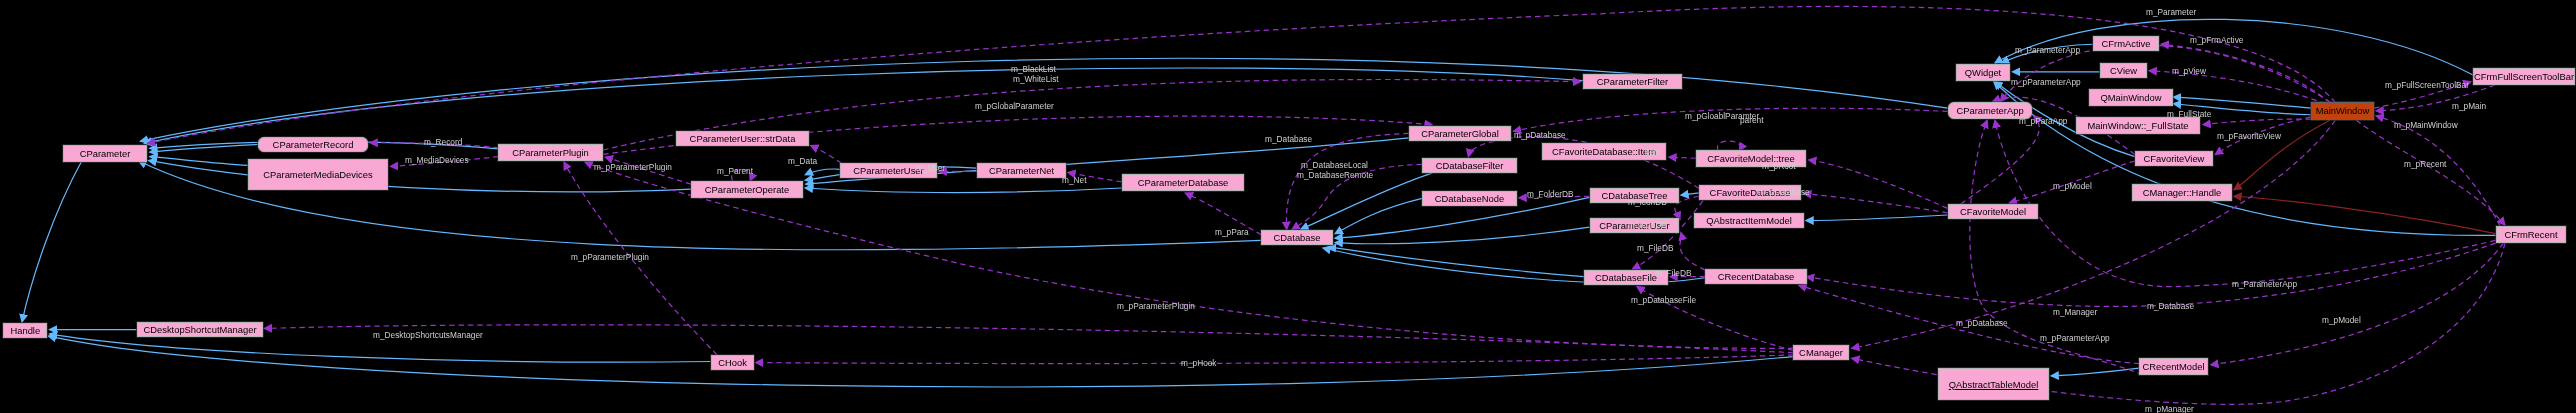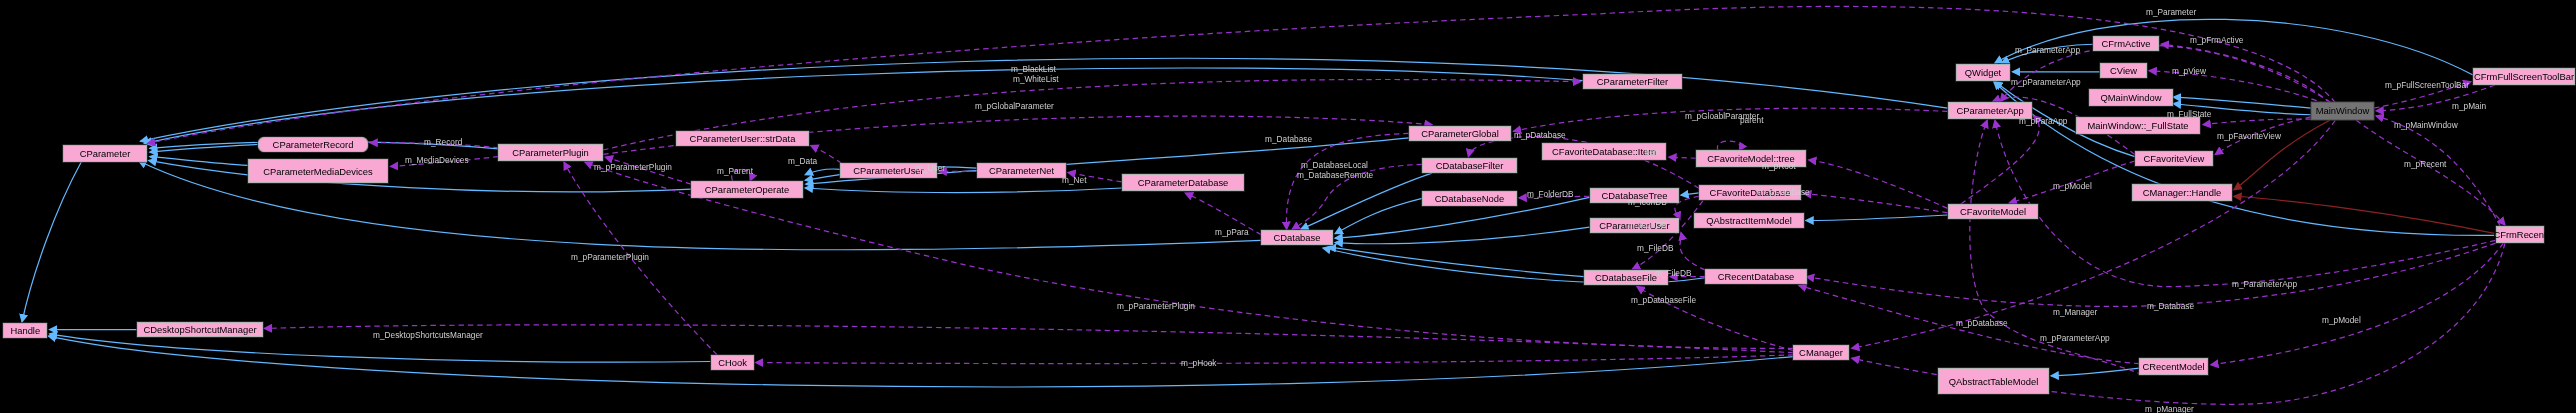--- a/index.html
+++ b/index.html
@@ -6,21 +6,21 @@
   .canvas{position:relative;width:2576px;height:414px;background:#000;overflow:hidden;
           font-family:"Liberation Sans", sans-serif;}
   svg.edge-layer{position:absolute;left:0;top:0;width:2576px;height:414px;}
   .edge{fill:none;stroke-width:2.2px;}
   .edge.inherit{stroke:#63b8ff;}
   .edge.usage{stroke:#9a32cd;stroke-dasharray:10 7;}
   .edge.private{stroke:#8b2323;}
   .node{position:absolute;display:flex;align-items:center;justify-content:center;
         background:#f9a8d4;border:0.8px solid #b4b4b4;box-shadow:0 0 0 0.6px #3a3a3a;
         color:#000;font-size:9.4px;white-space:nowrap;box-sizing:border-box;cursor:pointer;}
-  .node.highlight{background:#737373;border-color:#616161;cursor:default;}
+  .node.highlight{background:#c2410c;border-color:#616161;cursor:default;}
   .edge-label{position:absolute;color:#d0d0d0;font-size:8.3px;font-weight:500;
               white-space:nowrap;pointer-events:none;}
 </style>
 </head>
 <body>
 
 <div class="canvas">
   <svg class="edge-layer" viewBox="0 0 4677 751" xmlns="http://www.w3.org/2000/svg">
     <defs>
       <marker id="arrow-inherit" viewBox="0 0 10 10" refX="8.5" refY="5" markerWidth="7.5" markerHeight="7.5" orient="auto">
@@ -114,21 +114,21 @@
         <path d="M3256,644 C2800,660 2000,662 1372,658" class="edge usage" marker-end="url(#arrow-usage)"></path>
         <path d="M3256,640 C2400,598 1100,578 480,596" class="edge usage" marker-end="url(#arrow-usage)"></path>
         <path d="M3256,632 C2700,636 2100,560 1750,480 C1450,410 1150,330 1062,294" class="edge usage" marker-end="url(#arrow-usage)"></path>
         <path d="M1302,644 C1180,520 1070,380 1024,294" class="edge usage" marker-end="url(#arrow-usage)"></path>
       </g>
   </svg>
   <div id="node-layer">
       <div class="node" style="left: 3.3px; top: 323px; width: 44px; height: 15.4px;">Handle</div>
       <div class="node" style="left: 63px; top: 145px; width: 84px; height: 16.5px;">CParameter</div>
       <div class="node" style="left: 258px; top: 137px; width: 110px; height: 15.4px; border-radius: 6px;">CParameterRecord</div>
-      <div class="node" style="left: 248px; top: 159px; width: 140px; height: 24px;">CParameterMediaDevices</div>
+      <div class="node" style="left: 248px; top: 159px; width: 140px; height: 31px;">CParameterMediaDevices</div>
       <div class="node" style="left: 498px; top: 144px; width: 105px; height: 16.5px;">CParameterPlugin</div>
       <div class="node" style="left: 676px; top: 131px; width: 133px; height: 15.4px;">CParameterUser::strData</div>
       <div class="node" style="left: 691px; top: 181px; width: 112px; height: 16.5px;">CParameterOperate</div>
       <div class="node" style="left: 840px; top: 163px; width: 97px; height: 15.4px;">CParameterUser</div>
       <div class="node" style="left: 977px; top: 163px; width: 89px; height: 15.4px;">CParameterNet</div>
       <div class="node" style="left: 1122px; top: 174px; width: 122px; height: 16.5px;">CParameterDatabase</div>
       <div class="node" style="left: 1261px; top: 230px; width: 72px; height: 15.4px;">CDatabase</div>
       <div class="node" style="left: 1409px; top: 126px; width: 102px; height: 15.4px;">CParameterGlobal</div>
       <div class="node" style="left: 1583px; top: 74px; width: 99px; height: 15.4px;">CParameterFilter</div>
       <div class="node" style="left: 1422px; top: 158px; width: 95px; height: 15.4px;">CDatabaseFilter</div>
@@ -136,32 +136,32 @@
       <div class="node" style="left: 1590px; top: 188px; width: 89px; height: 15.4px;">CDatabaseTree</div>
       <div class="node" style="left: 1590px; top: 218px; width: 89px; height: 15.4px;">CParameterUser</div>
       <div class="node" style="left: 1584px; top: 270px; width: 84px; height: 15.4px;">CDatabaseFile</div>
       <div class="node" style="left: 1542px; top: 143px; width: 124px; height: 16.5px;">CFavoriteDatabase::Item</div>
       <div class="node" style="left: 1696px; top: 150px; width: 110px; height: 16.5px;">CFavoriteModel::tree</div>
       <div class="node" style="left: 1699px; top: 185px; width: 102px; height: 15.4px;">CFavoriteDatabase</div>
       <div class="node" style="left: 1694px; top: 213px; width: 110px; height: 15.4px;">QAbstractItemModel</div>
       <div class="node" style="left: 1705px; top: 269px; width: 102px; height: 15.4px;">CRecentDatabase</div>
       <div class="node" style="left: 1948px; top: 204px; width: 90px; height: 15.4px;">CFavoriteModel</div>
       <div class="node" style="left: 1956px; top: 64px; width: 54px; height: 16.5px;">QWidget</div>
-      <div class="node" style="left: 1948px; top: 102px; width: 84px; height: 16.5px;">CParameterApp</div>
+      <div class="node" style="left: 1948px; top: 102px; width: 84px; height: 16.5px; border-radius: 6px;">CParameterApp</div>
       <div class="node" style="left: 2093px; top: 36px; width: 66px; height: 15.4px;">CFrmActive</div>
       <div class="node" style="left: 2100px; top: 63px; width: 47px; height: 15.4px;">CView</div>
       <div class="node" style="left: 2089px; top: 89px; width: 84px; height: 16.5px;">QMainWindow</div>
       <div class="node" style="left: 2076px; top: 117px; width: 124px; height: 16.5px;">MainWindow::_FullState</div>
       <div class="node" style="left: 2135px; top: 151px; width: 78px; height: 15.4px;">CFavoriteView</div>
       <div class="node" style="left: 2132px; top: 184px; width: 100px; height: 16.5px;">CManager::Handle</div>
       <div class="node highlight" style="left: 2311px; top: 102px; width: 63px; height: 17.6px;">MainWindow</div>
       <div class="node" style="left: 2473px; top: 68px; width: 102px; height: 16.5px;">CFrmFullScreenToolBar</div>
-      <div class="node" style="left: 2496px; top: 226px; width: 48px; height: 16.5px;">CFrmRecent</div>
+      <div class="node" style="left: 2496px; top: 226px; width: 70px; height: 16.5px;">CFrmRecent</div>
       <div class="node" style="left: 1793px; top: 345px; width: 56px; height: 15.4px;">CManager</div>
-      <div class="node" style="left: 1938px; top: 368px; width: 111px; height: 26px;">QAbstractTableModel</div>
+      <div class="node" style="left: 1938px; top: 368px; width: 111px; height: 32px; text-decoration: underline;">QAbstractTableModel</div>
       <div class="node" style="left: 2139px; top: 358px; width: 69px; height: 16.5px;">CRecentModel</div>
       <div class="node" style="left: 137px; top: 322px; width: 126px; height: 15.4px;">CDesktopShortcutManager</div>
       <div class="node" style="left: 711px; top: 355px; width: 43px; height: 15.4px;">CHook</div>
     </div>
   <div id="label-layer">
       <span class="edge-label" style="left: 424px; top: 137px;">m_Record</span>
       <span class="edge-label" style="left: 405px; top: 155px;">m_MediaDevices</span>
       <span class="edge-label" style="left: 594px; top: 162px;">m_pParameterPlugin</span>
       <span class="edge-label" style="left: 717px; top: 166px;">m_Parent</span>
       <span class="edge-label" style="left: 788px; top: 156px;">m_Data</span>

